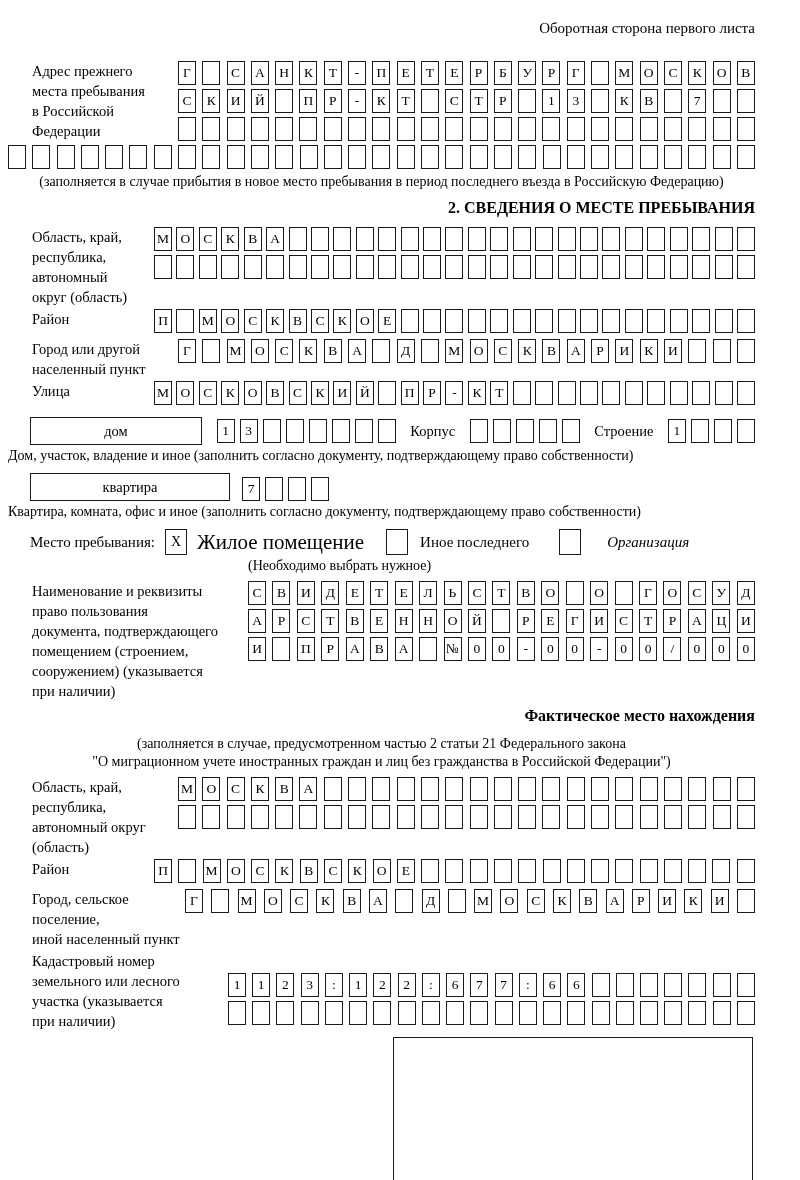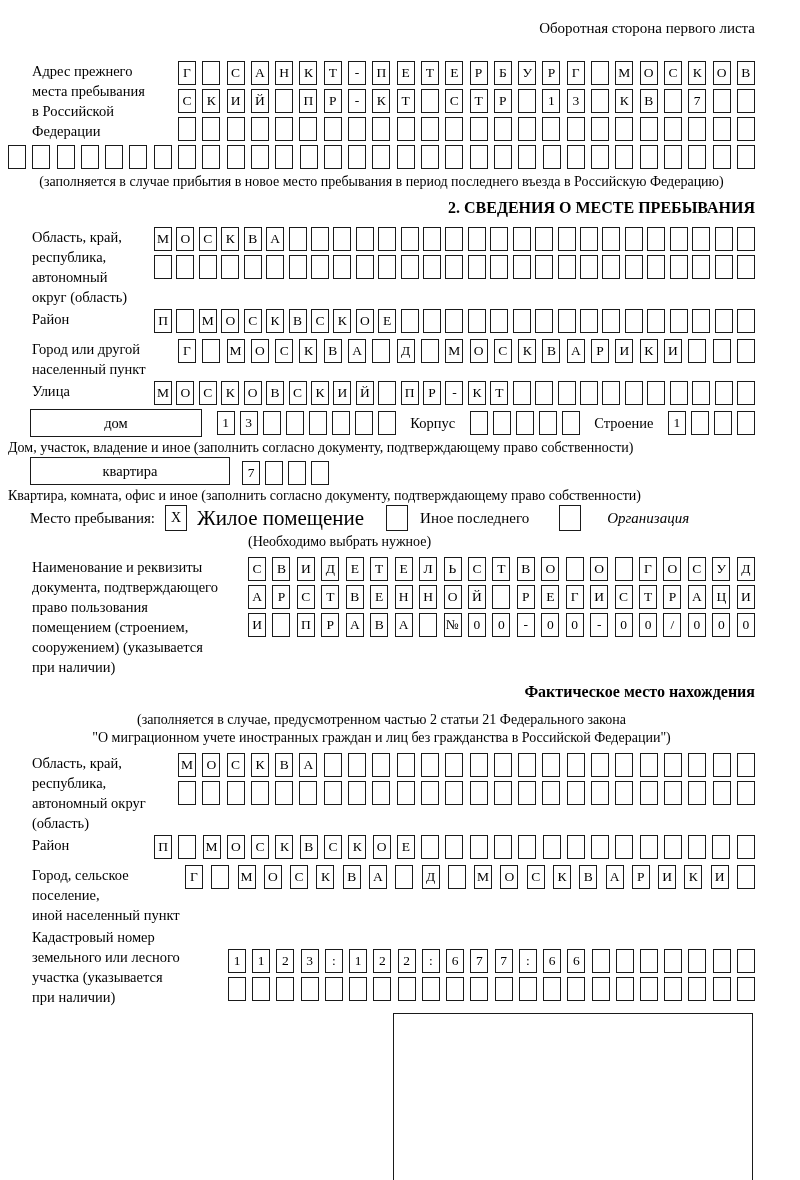--- a/index.html
+++ b/index.html
@@ -17,21 +17,21 @@
   .boxes{ flex:1;display:flex;justify-content:space-between;margin-bottom:4px; }
   .boxes-col{ flex:1;display:flex;flex-direction:column; }
   .cell{ box-sizing:border-box;width:18px;height:24px;border:1.6px solid #1a1a1a;
     display:flex;align-items:center;justify-content:center;font-size:13.5px;flex-shrink:0; }
   .cells-inline{ display:flex;gap:5px; }
   .checkbox{ box-sizing:border-box;width:22px;height:26px;border:1.6px solid #1a1a1a;
     display:flex;align-items:center;justify-content:center;font-size:14px;flex-shrink:0; }
   .caption{ font-size:14px;line-height:18px; }
   .caption-center{ text-align:center; }
   .title{ text-align:right;font-weight:bold;font-size:16px;margin:8px 0 10px 0; }
-  .mt2{margin-top:2px;} .mt4{margin-top:0;} .mt6{margin-top:6px;}
+  .mt2{margin-top:2px;} .mt4{margin-top:8px;} .mt6{margin-top:6px;}
   .stamp-box{ box-sizing:border-box;border:1.6px solid #1a1a1a;width:360px;height:176px;
     margin-left:385px;margin-top:6px; }
 </style>
 </head>
 <body>
 
 <div class="note">Оборотная сторона первого листа</div>
 
 <div class="form-row">
   <div class="label" style="width:170px;">
@@ -374,22 +374,22 @@
   <div class="checkbox" style="margin-left:22px;"></div>
   <div class="caption" style="font-size:15px;margin-left:12px;">Иное последнего</div>
   <div class="checkbox" style="margin-left:30px;"></div>
   <div class="caption" style="font-size:15px;margin-left:26px;font-style:italic;">Организация</div>
 </div>
 <div class="caption mt2" style="margin-left:240px;">(Необходимо выбрать нужное)</div>
 
 <div class="form-row mt6">
   <div class="label" style="width:240px;">
       <div>Наименование и реквизиты</div>
+      <div>право пользования</div>
       <div>документа, подтверждающего</div>
-      <div>право пользования</div>
       <div>помещением (строением,</div>
       <div>сооружением) (указывается</div>
       <div>при наличии)</div>
     </div>
   <div class="boxes-col">
     <div class="boxes">
         <span class="cell">С</span>
         <span class="cell">В</span>
         <span class="cell">И</span>
         <span class="cell">Д</span>

